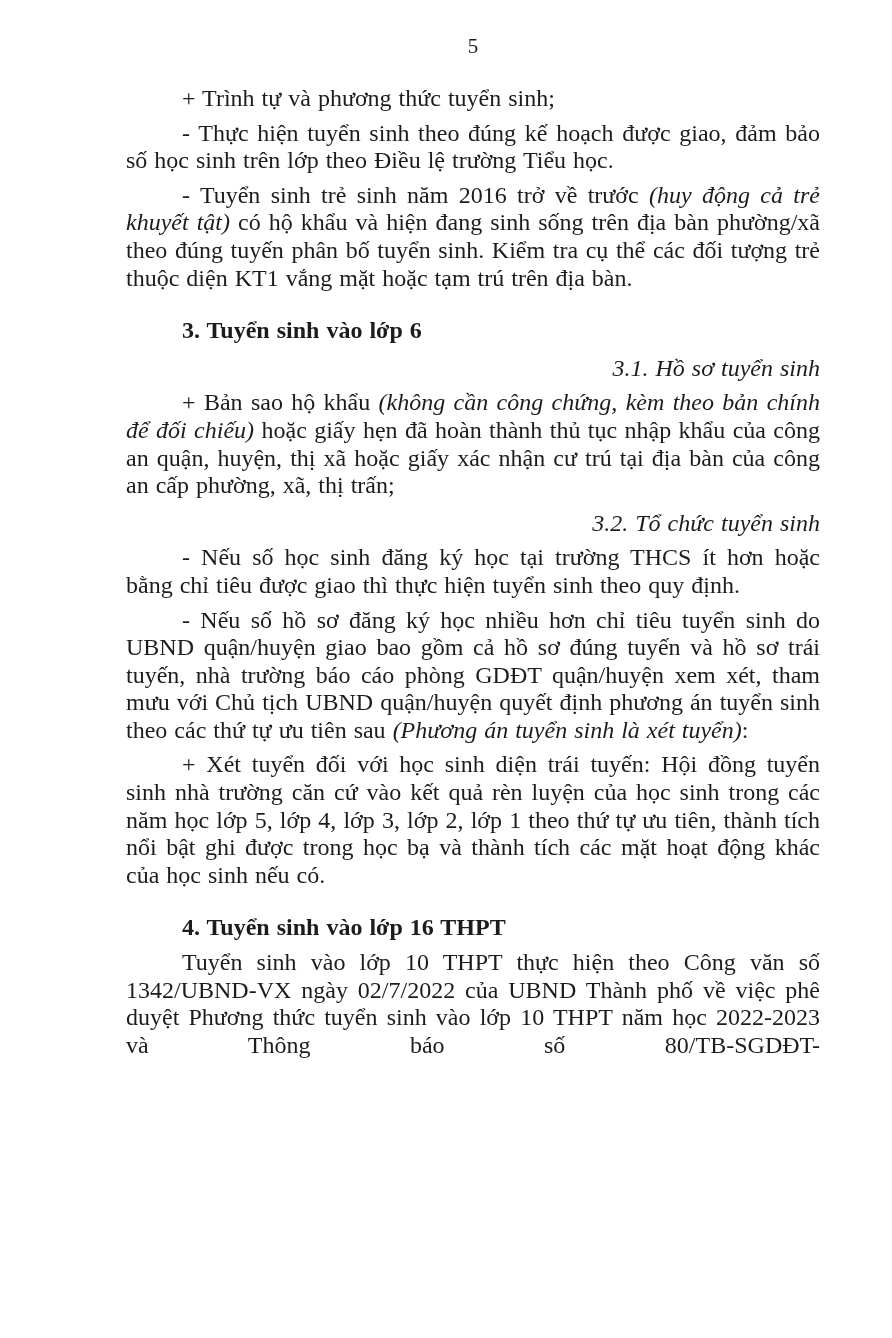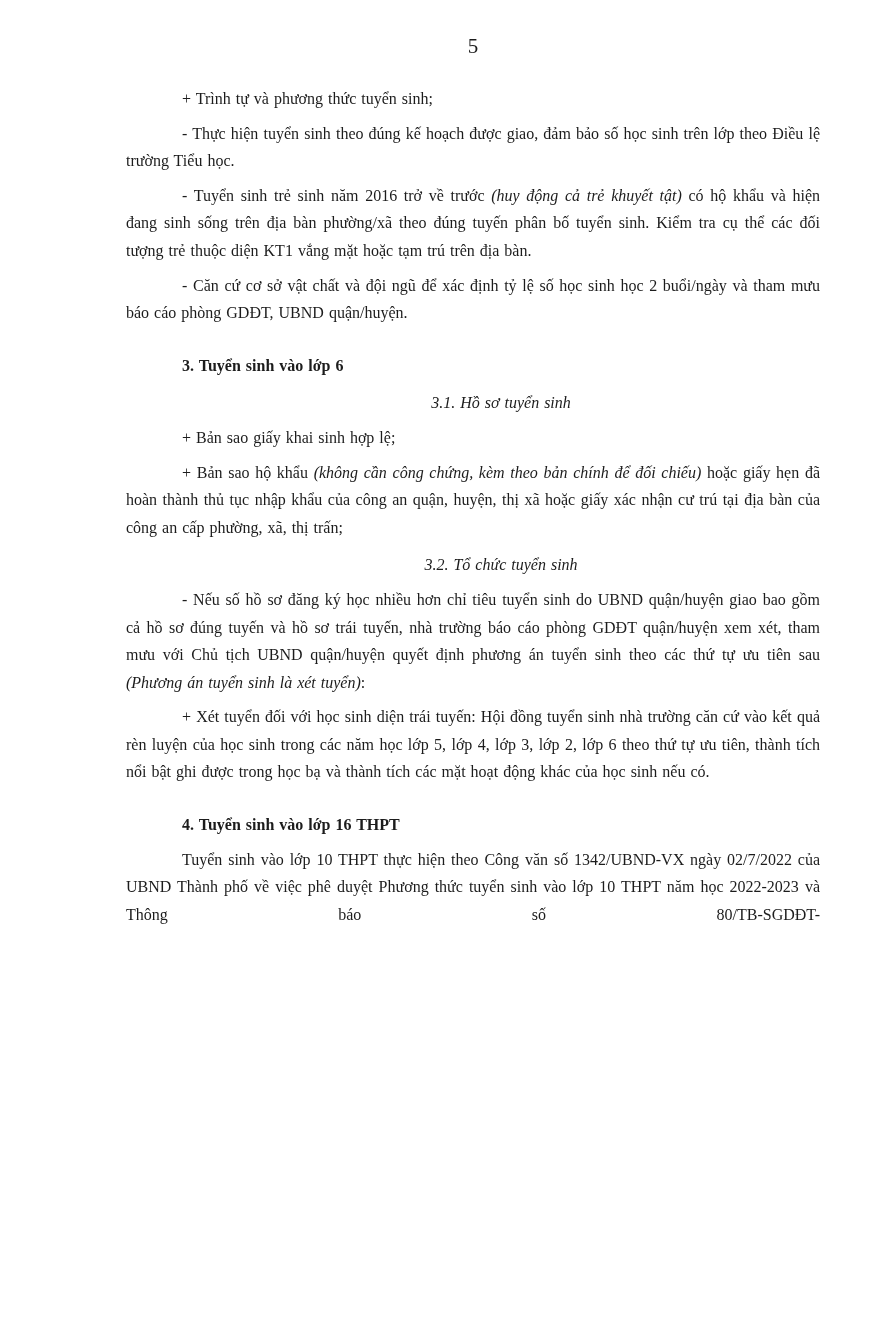--- a/index.html
+++ b/index.html
@@ -19,56 +19,55 @@
     overflow: hidden;
   }
   .page-number {
     text-align: center;
     font-size: 21px;
     line-height: 24px;
     margin: 0 0 27px 0;
   }
   .doc p {
     margin: 7px 0 0 0;
-    font-size: 16px;
+    font-size: 24px;
     line-height: 27.6px;
     text-align: justify;
     text-indent: 56px;
     word-spacing: 1px;
   }
   .doc p.heading-bold {
     font-weight: bold;
     text-align: left;
     margin-top: 25px;
   }
   .doc p.heading-italic {
     font-style: italic;
-    text-align: center;
+    text-align: right;
     margin-top: 10px;
   }
   .doc p:last-child {
     text-align-last: justify;
   }
   .doc span.it {
     font-style: italic;
   }
 </style>
 </head>
 <body>
 
 <div class="page">
   <div class="page-number">5</div>
   <div class="doc" id="doc-body">
       <p class="body"><span>+ Trình tự và phương thức tuyển sinh;</span></p>
       <p class="body"><span>- Thực hiện tuyển sinh theo đúng kế hoạch được giao, đảm bảo số học sinh trên lớp theo Điều lệ trường Tiểu học.</span></p>
       <p class="body"><span>- Tuyển sinh trẻ sinh năm 2016 trở về trước </span><span class="it">(huy động cả trẻ khuyết tật)</span><span> có hộ khẩu và hiện đang sinh sống trên địa bàn phường/xã theo đúng tuyến phân bố tuyển sinh. Kiểm tra cụ thể các đối tượng trẻ thuộc diện KT1 vắng mặt hoặc tạm trú trên địa bàn.</span></p>
-      <p class="body"><span>- Căn cứ cơ sở vật chất và đội ngũ để xác định tỷ lệ số học sinh học 2 buổi/ngày và tham mưu báo cáo phòng GDĐT, UBND quận/huyện.</span></p>
       <p class="heading-bold"><span>3. Tuyển sinh vào lớp 6</span></p>
       <p class="heading-italic"><span>3.1. Hồ sơ tuyển sinh</span></p>
-      <p class="body"><span>+ Bản sao giấy khai sinh hợp lệ;</span></p>
       <p class="body"><span>+ Bản sao hộ khẩu </span><span class="it">(không cần công chứng, kèm theo bản chính để đối chiếu)</span><span> hoặc giấy hẹn đã hoàn thành thủ tục nhập khẩu của công an quận, huyện, thị xã hoặc giấy xác nhận cư trú tại địa bàn của công an cấp phường, xã, thị trấn;</span></p>
       <p class="heading-italic"><span>3.2. Tổ chức tuyển sinh</span></p>
+      <p class="body"><span>- Nếu số học sinh đăng ký học tại trường THCS ít hơn hoặc bằng chỉ tiêu được giao thì thực hiện tuyển sinh theo quy định.</span></p>
       <p class="body"><span>- Nếu số hồ sơ đăng ký học nhiều hơn chỉ tiêu tuyển sinh do UBND quận/huyện giao bao gồm cả hồ sơ đúng tuyến và hồ sơ trái tuyến, nhà trường báo cáo phòng GDĐT quận/huyện xem xét, tham mưu với Chủ tịch UBND quận/huyện quyết định phương án tuyển sinh theo các thứ tự ưu tiên sau </span><span class="it">(Phương án tuyển sinh là xét tuyển)</span><span>:</span></p>
-      <p class="body"><span>+ Xét tuyển đối với học sinh diện trái tuyến: Hội đồng tuyển sinh nhà trường căn cứ vào kết quả rèn luyện của học sinh trong các năm học lớp 5, lớp 4, lớp 3, lớp 2, lớp 6 theo thứ tự ưu tiên, thành tích nổi bật ghi được trong học bạ và thành tích các mặt hoạt động khác của học sinh nếu có.</span></p>
+      <p class="body"><span>+ Xét tuyển đối với học sinh diện trái tuyến: Hội đồng tuyển sinh nhà trường căn cứ vào kết quả rèn luyện của học sinh trong các năm học lớp 5, lớp 4, lớp 3, lớp 2, lớp 1 theo thứ tự ưu tiên, thành tích nổi bật ghi được trong học bạ và thành tích các mặt hoạt động khác của học sinh nếu có.</span></p>
       <p class="heading-bold"><span>4. Tuyển sinh vào lớp 16 THPT</span></p>
       <p class="body"><span>Tuyển sinh vào lớp 10 THPT thực hiện theo Công văn số 1342/UBND-VX ngày 02/7/2022 của UBND Thành phố về việc phê duyệt Phương thức tuyển sinh vào lớp 10 THPT năm học 2022-2023 và Thông báo số 80/TB-SGDĐT-</span></p>
     </div>
 </div>
 
 </body></html>

